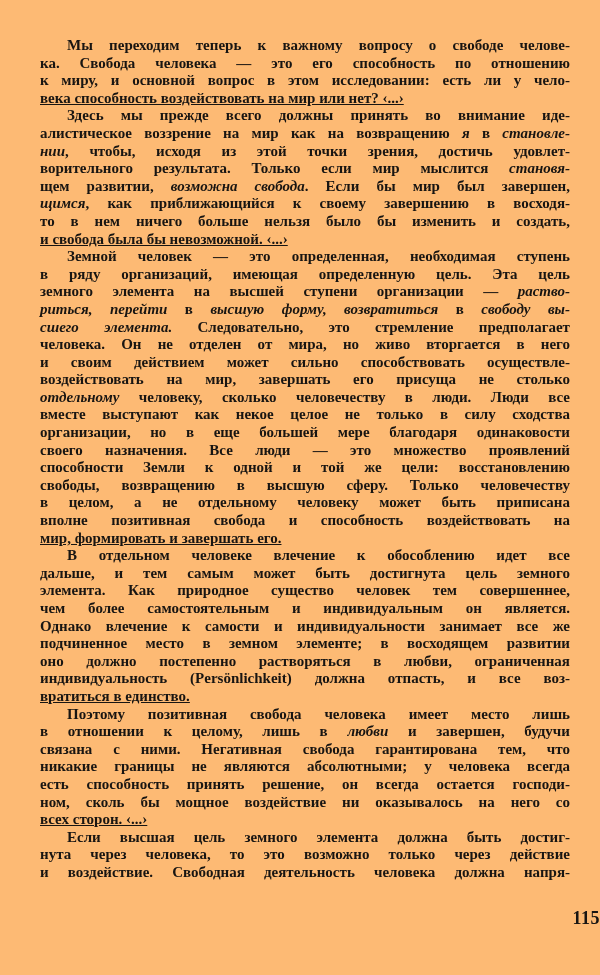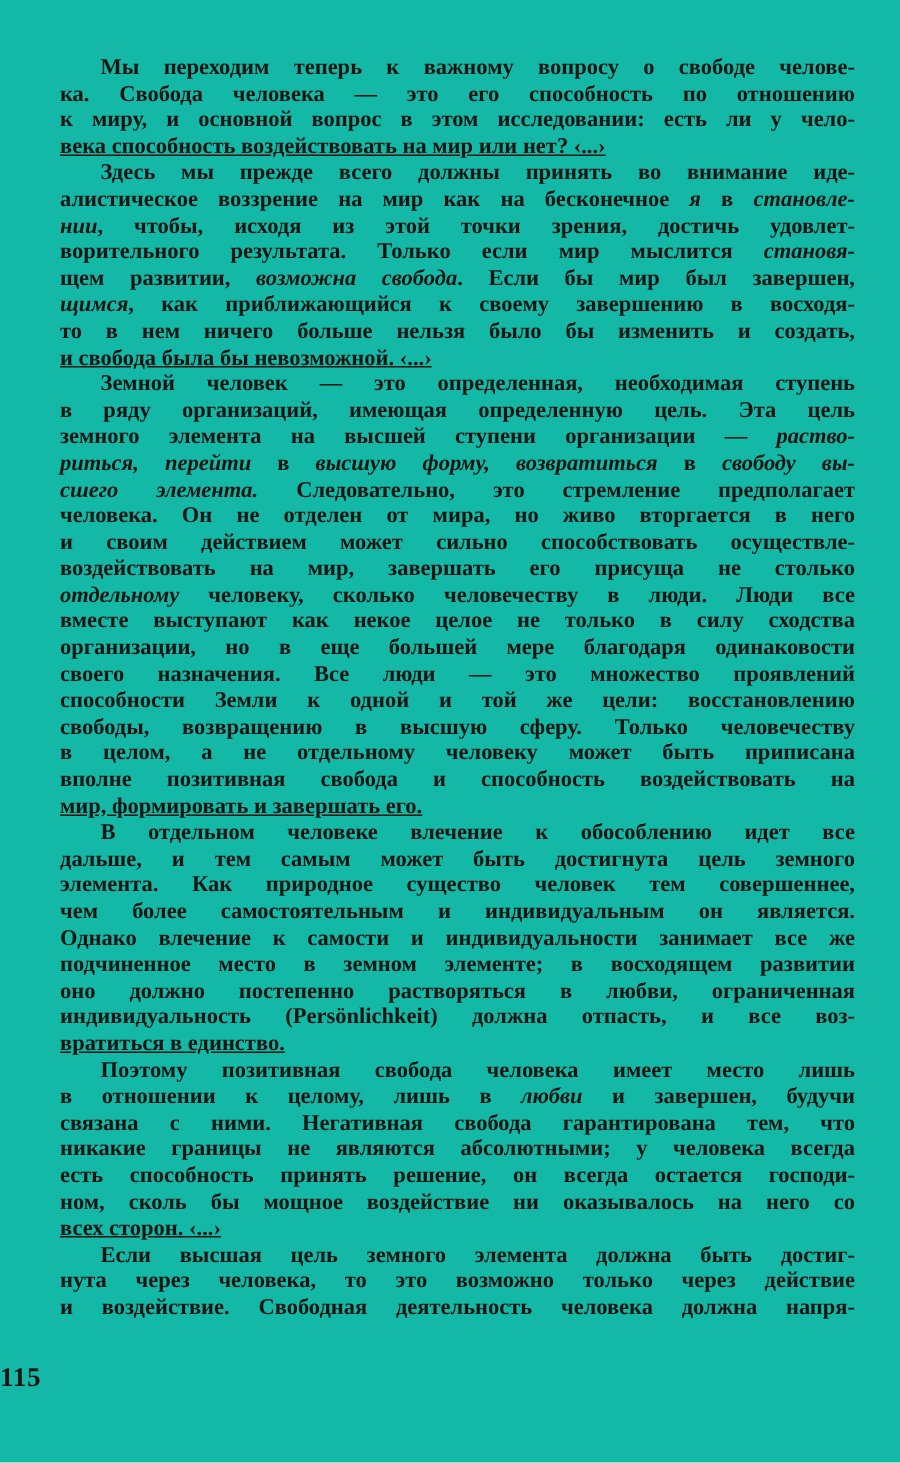--- a/index.html
+++ b/index.html
@@ -4,21 +4,21 @@
 <style>
   html, body {
     margin: 0;
     padding: 0;
     background: #ffffff;
   }
   .page {
     position: relative;
     width: 600px;
     height: 975px;
-    background: #14b8a6;
+    background: #fdba74;
     overflow: hidden;
     font-family: "Liberation Serif", "DejaVu Serif", serif;
     font-weight: bold;
     color: #181512;
   }
   .text-block {
     position: absolute;
     left: 40px;
     top: 37px;
     width: 530px;
@@ -31,39 +31,39 @@
     text-align-last: justify;
   }
   .line.first { padding-left: 27px; }
   .line.end { text-align-last: left; text-decoration: underline; }
   .it { font-style: italic; }
   .page-number {
     position: absolute;
     left: 0;
     top: 908px;
     width: 100%;
-    text-align: left;
+    text-align: right;
     font-size: 18px;
     letter-spacing: 0.5px;
   }
 </style>
 </head>
 <body>
 
 <div class="page">
   <div class="text-block">
       <div class="paragraph">
         <div class="line first"><span>Мы переходим теперь к важному вопросу о свободе челове-</span></div>
         <div class="line"><span>ка. Свобода человека — это его способность по отношению</span></div>
         <div class="line"><span>к миру, и основной вопрос в этом исследовании: есть ли у чело-</span></div>
         <div class="line end"><span>века способность воздействовать на мир или нет? ‹...›</span></div>
       </div>
       <div class="paragraph">
         <div class="line first"><span>Здесь мы прежде всего должны принять во внимание иде-</span></div>
-        <div class="line"><span>алистическое воззрение на мир как на бесконечное </span><span class="it">я</span><span> в </span><span class="it">становле-</span></div>
+        <div class="line"><span>алистическое воззрение на мир как на возвращению </span><span class="it">я</span><span> в </span><span class="it">становле-</span></div>
         <div class="line"><span class="it">нии</span><span>, чтобы, исходя из этой точки зрения, достичь удовлет-</span></div>
         <div class="line"><span>ворительного результата. Только если мир мыслится </span><span class="it">становя-</span></div>
         <div class="line"><span>щем развитии, </span><span class="it">возможна свобода</span><span>. Если бы мир был завершен,</span></div>
         <div class="line"><span class="it">щимся</span><span>, как приближающийся к своему завершению в восходя-</span></div>
         <div class="line"><span>то в нем ничего больше нельзя было бы изменить и создать,</span></div>
         <div class="line end"><span>и свобода была бы невозможной. ‹...›</span></div>
       </div>
       <div class="paragraph">
         <div class="line first"><span>Земной человек — это определенная, необходимая ступень</span></div>
         <div class="line"><span>в ряду организаций, имеющая определенную цель. Эта цель</span></div>

